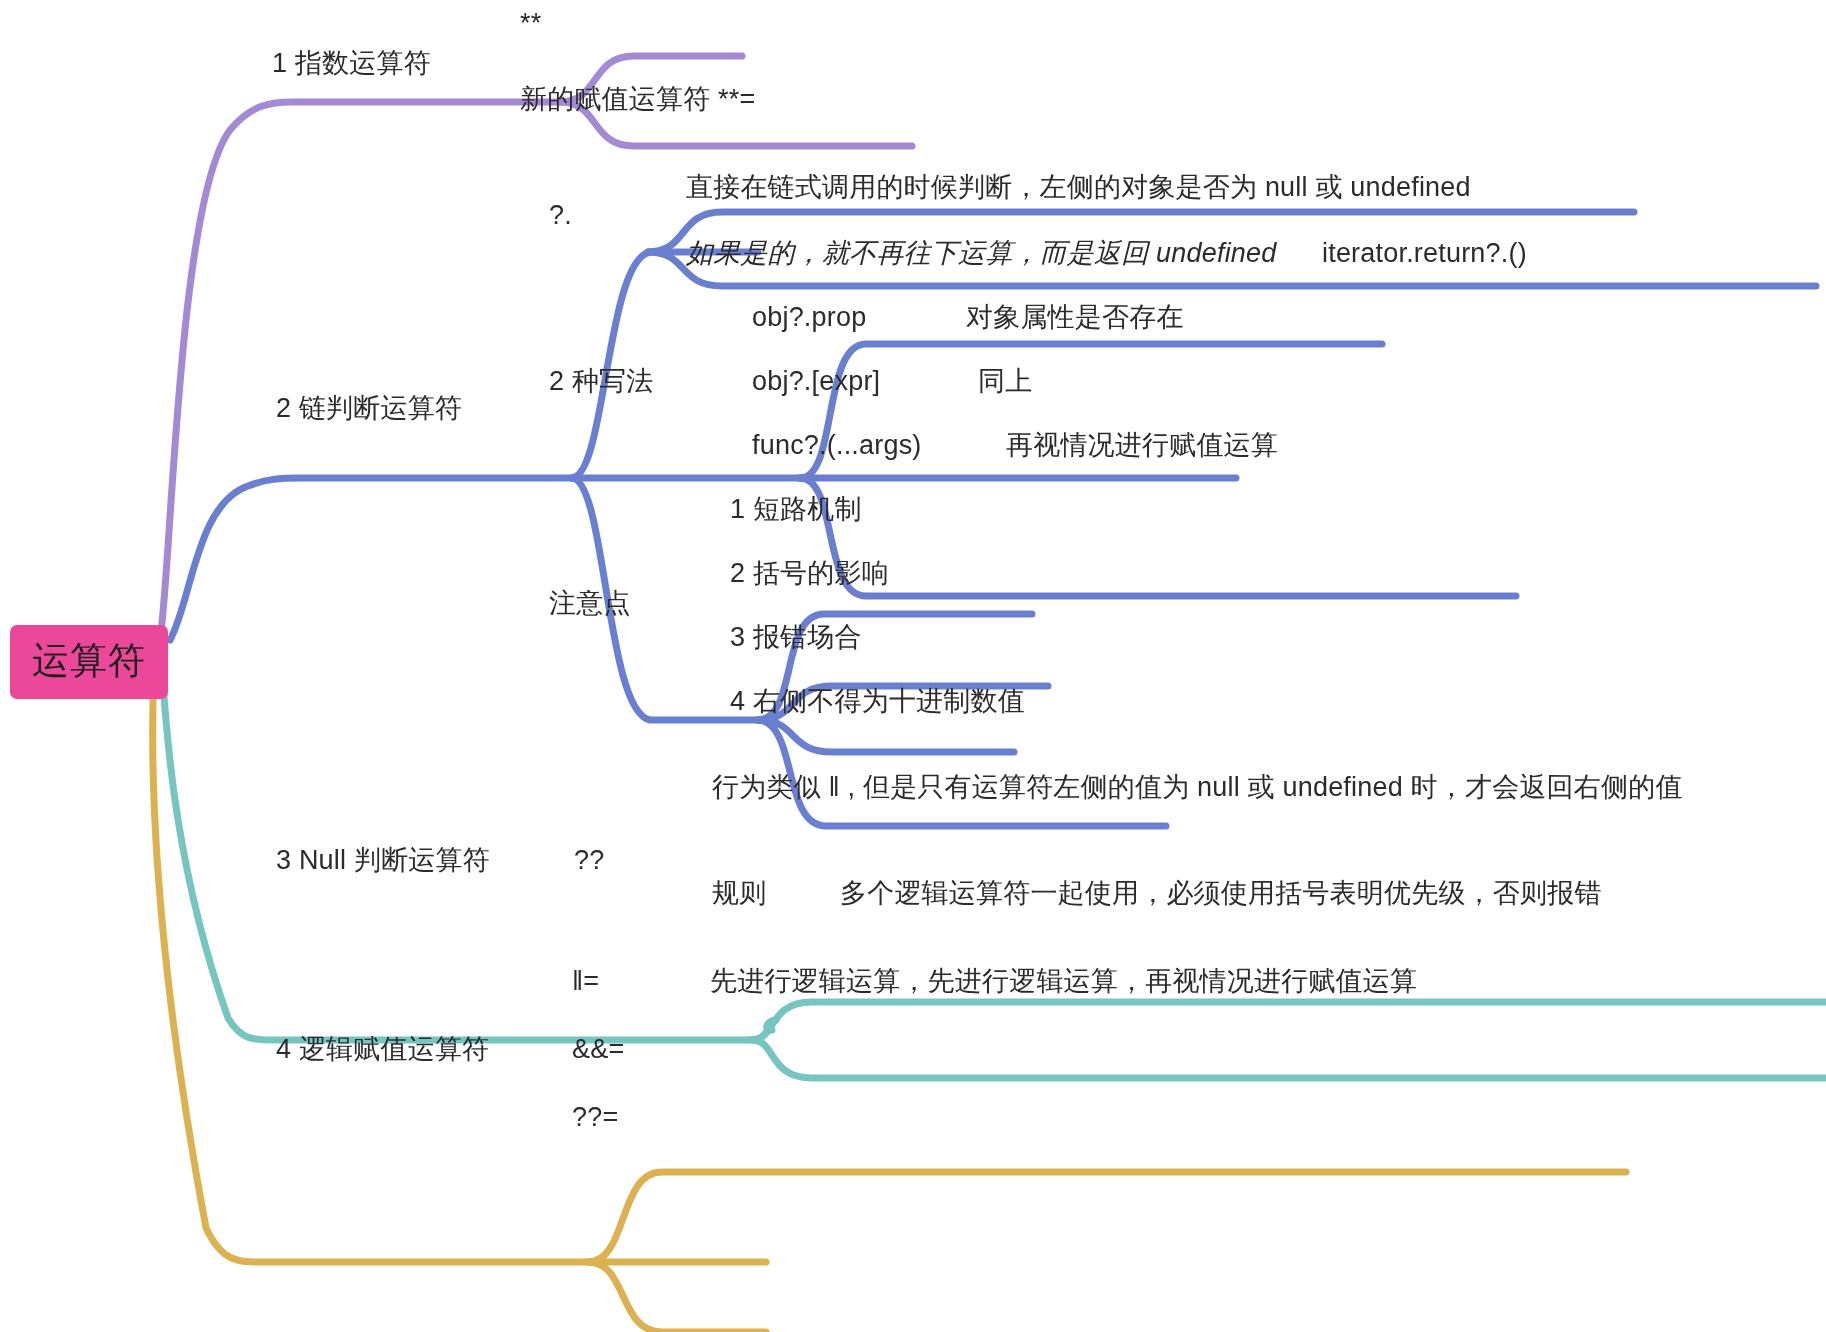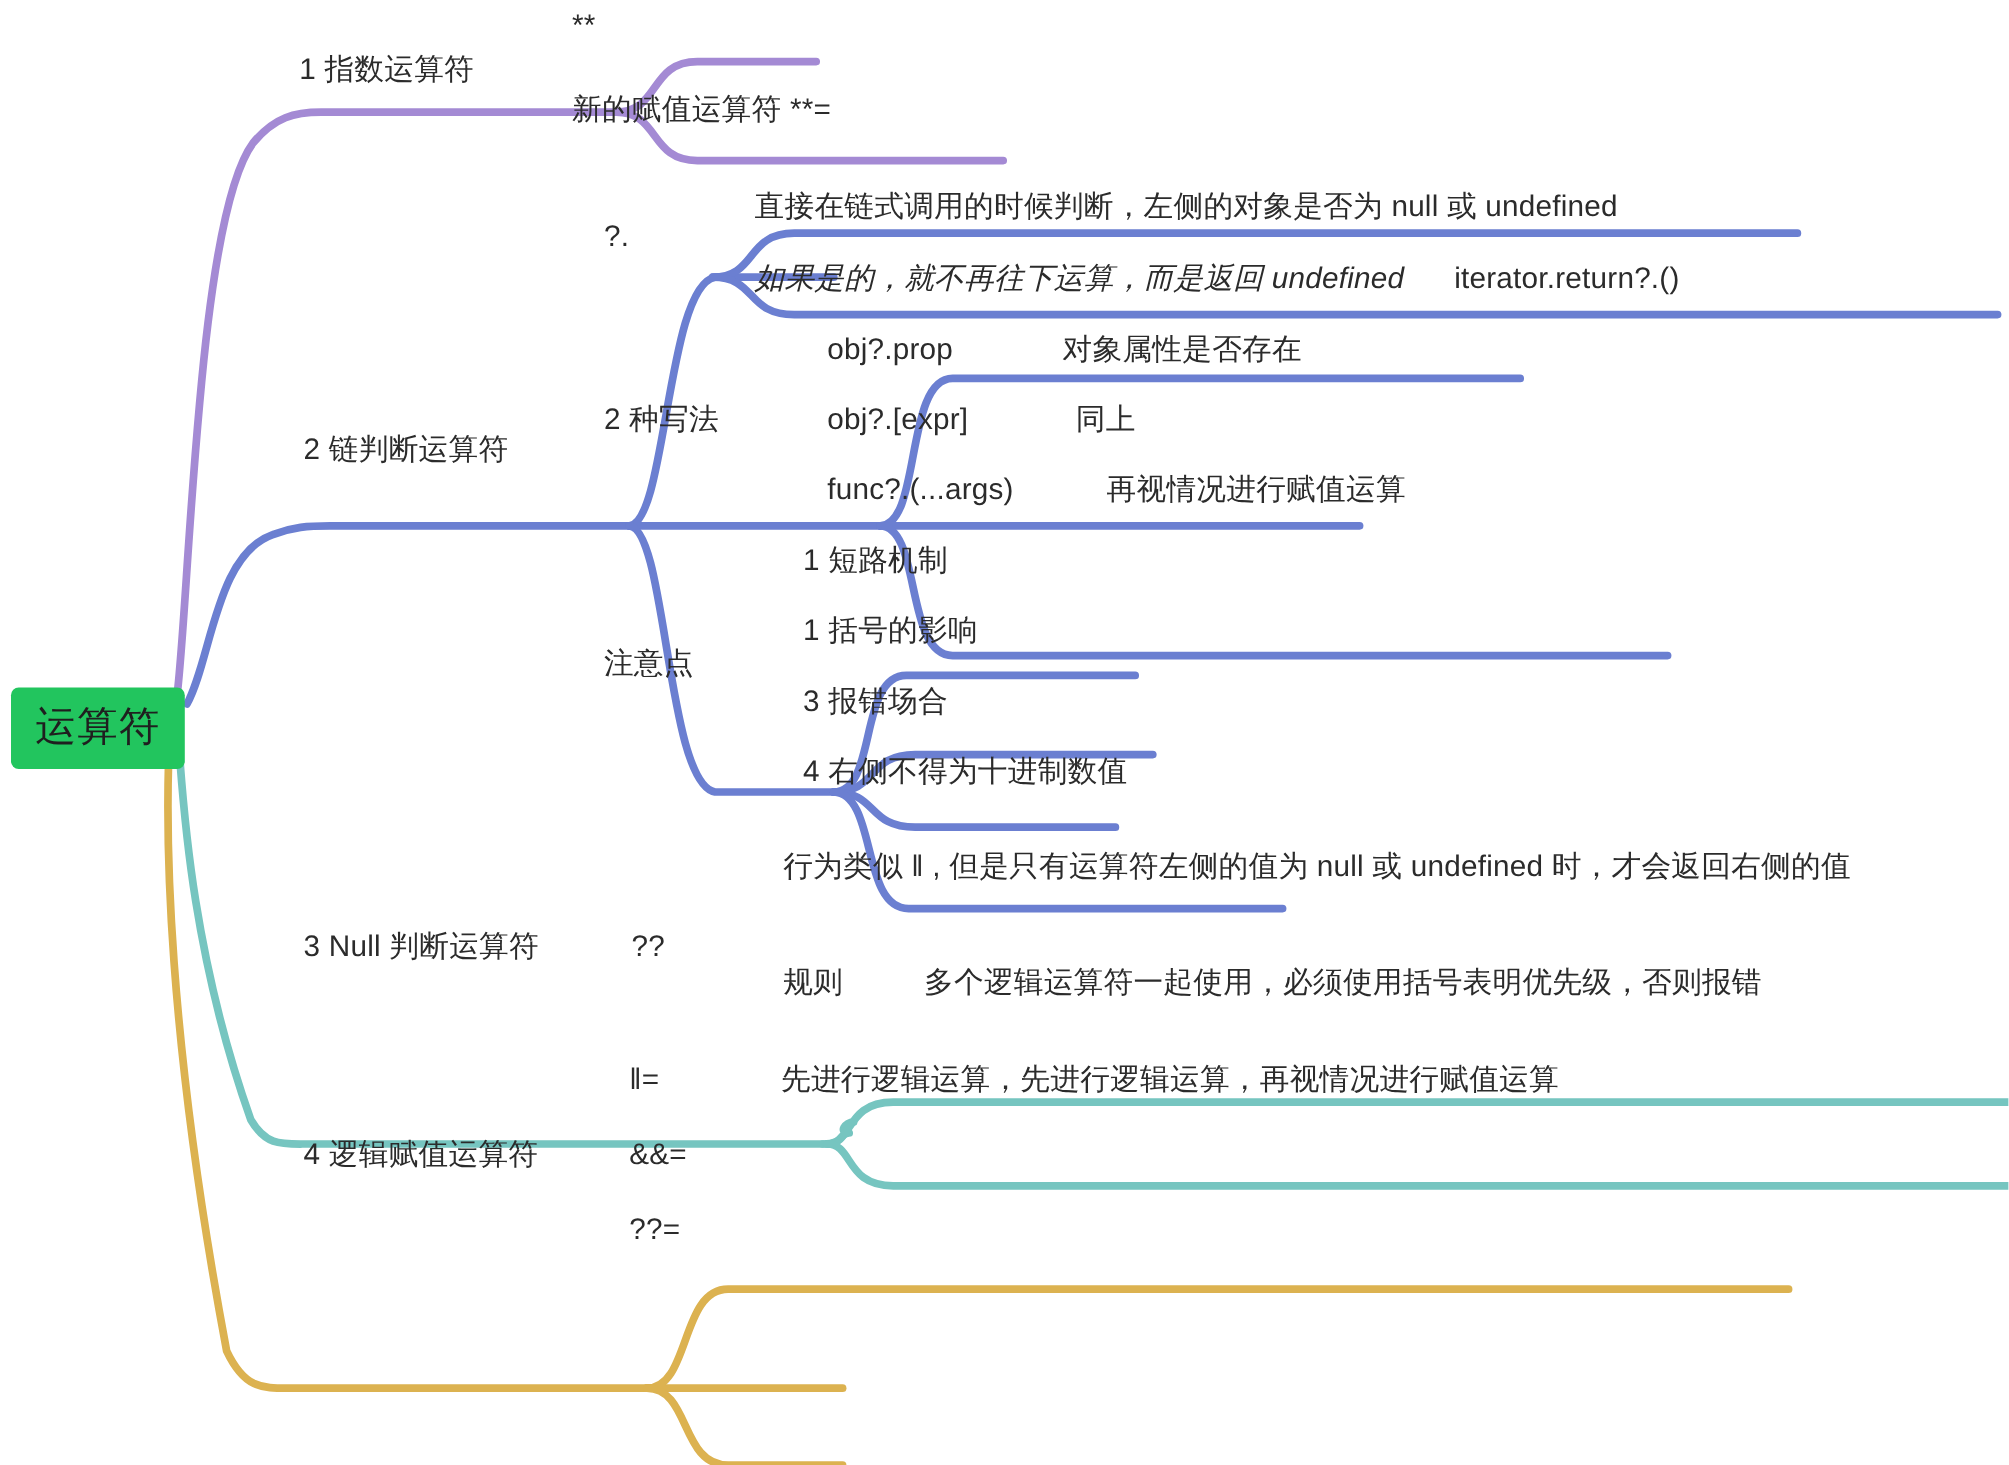--- a/index.html
+++ b/index.html
@@ -28,21 +28,21 @@
     font-size: 27px;
     line-height: 1.45;
     white-space: nowrap;
     letter-spacing: 0.2px;
   }
   .node-label.wrap {
     white-space: normal;
   }
   .root-node {
     position: absolute;
-    background: #22c55e;
+    background: #ec4899;
     border-radius: 7px;
     padding: 14px 22px 16px 22px;
     color: #1f1f1f;
     font-size: 37px;
     line-height: 1.2;
     letter-spacing: 1px;
     white-space: nowrap;
   }
 </style>
 </head>
@@ -103,21 +103,21 @@
   <div class="node-label" style="left:549px; top:362px;">2 种写法</div>
   <div class="node-label" style="left:752px; top:298px;">obj?.prop</div>
   <div class="node-label" style="left:966px; top:298px;">对象属性是否存在</div>
   <div class="node-label" style="left:752px; top:362px;">obj?.[expr]</div>
   <div class="node-label" style="left:978px; top:362px;">同上</div>
   <div class="node-label" style="left:752px; top:426px;">func?.(...args)</div>
   <div class="node-label" style="left:1006px; top:426px;">再视情况进行赋值运算</div>
 
   <div class="node-label" style="left:549px; top:584px;">注意点</div>
   <div class="node-label" style="left:730px; top:490px;">1 短路机制</div>
-  <div class="node-label" style="left:730px; top:554px;">1 括号的影响</div>
+  <div class="node-label" style="left:730px; top:554px;">2 括号的影响</div>
   <div class="node-label" style="left:730px; top:618px;">3 报错场合</div>
   <div class="node-label" style="left:730px; top:682px;">4 右侧不得为十进制数值</div>
 
   <div class="node-label" style="left:276px; top:841px;">3 Null 判断运算符</div>
   <div class="node-label" style="left:574px; top:841px;">??</div>
   <div class="node-label wrap" style="left:712px; top:768px; width:1104px;">行为类似 ‖ , 但是只有运算符左侧的值为 null 或 undefined 时，才会返回右侧的值</div>
   <div class="node-label" style="left:712px; top:874px;">规则</div>
   <div class="node-label" style="left:840px; top:874px;">多个逻辑运算符一起使用，必须使用括号表明优先级，否则报错</div>
 
   <div class="node-label" style="left:276px; top:1030px;">4 逻辑赋值运算符</div>

